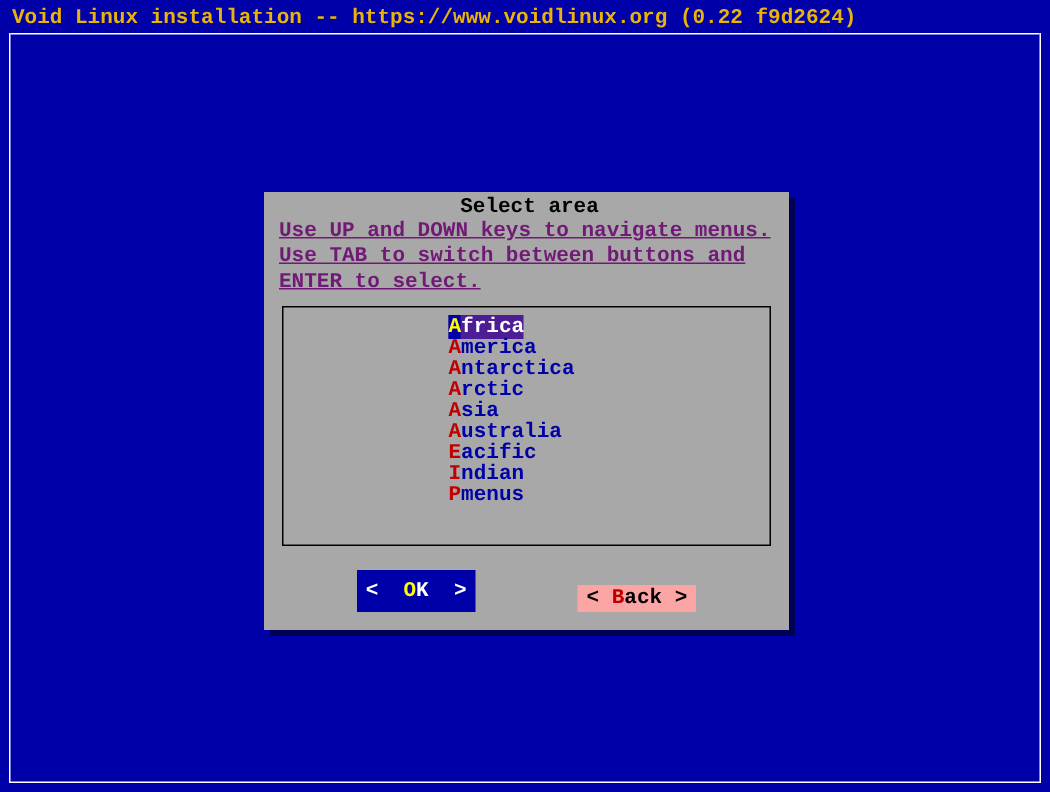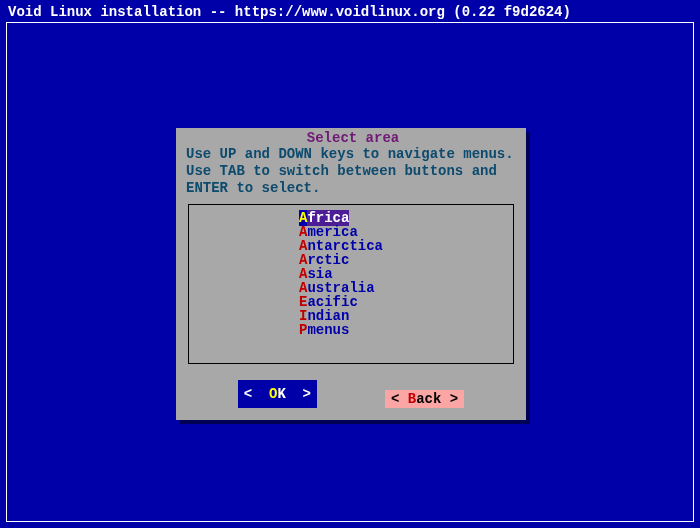--- a/index.html
+++ b/index.html
@@ -12,21 +12,21 @@
       height: 528px;
       background: #0000a8;
       font-family: "Courier New", monospace;
       font-size: 14px;
       font-weight: bold;
       overflow: hidden;
       position: relative;
     }
     .header {
       background: #0000a8;
-      color: #ffffff;
+      color: #eab308;
       padding: 4px 8px;
       font-size: 14px;
     }
     .outer-border {
       position: absolute;
       top: 22px;
       left: 6px;
       right: 6px;
       bottom: 6px;
       border: 1px solid #ffffff;
@@ -44,29 +44,30 @@
       position: absolute;
       top: 128px;
       left: 176px;
       width: 350px;
       background: #a8a8a8;
       color: #000000;
       box-shadow: 4px 4px 0 rgba(0,0,0,0.5);
     }
     .dialog-title {
       text-align: center;
-      color: #701a75;
+      color: #000000;
       padding: 2px 0 0 4px;
       font-size: 14px;
     }
     .instructions {
-      color: #0c4a6e;
+      color: #701a75;
       padding: 0 10px 8px 10px;
       line-height: 1.2;
       font-size: 14px;
+      text-decoration: underline;
     }
     .list-box {
       margin: 0 12px 8px 12px;
       border: 1px solid #000000;
       background: #a8a8a8;
       padding: 6px 0 20px 0;
       min-height: 160px;
     }
     .list-item {
       padding: 0 0 0 110px;

